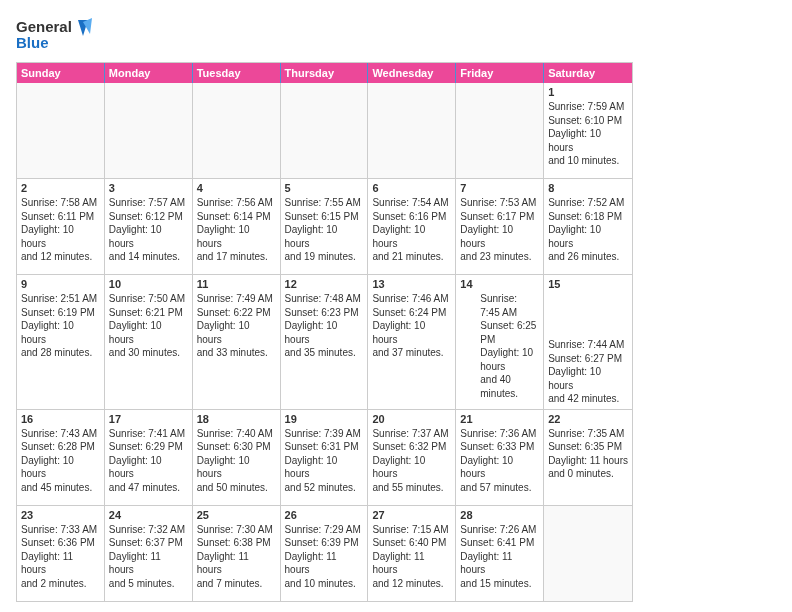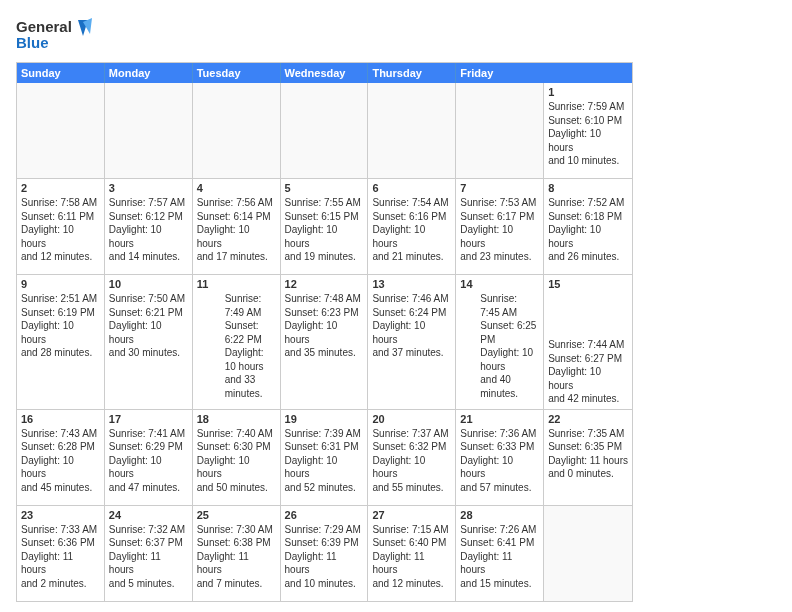--- a/index.html
+++ b/index.html
@@ -44,21 +44,21 @@
     }
     .calendar {
       flex: 1;
       display: flex;
       flex-direction: column;
       border: 1px solid #ccc;
     }
     .cal-header {
       display: grid;
       grid-template-columns: repeat(7, 1fr);
-      background: #3b82f6;
+      background: #ec4899;
     }
     .cal-header-cell {
       color: #fff;
       font-size: 11px;
       font-weight: bold;
       padding: 4px 4px;
       text-align: left;
       border-right: 1px solid #4a8fd4;
     }
     .cal-header-cell:last-child { border-right: none; }
@@ -114,23 +114,24 @@
       <div class="month-title"></div>
       <div class="subtitle"></div>
     </div>
   </div>
 
   <div class="calendar">
     <div class="cal-header">
     <div class="cal-header-cell">Sunday</div>
         <div class="cal-header-cell">Monday</div>
         <div class="cal-header-cell">Tuesday</div>
+        <div class="cal-header-cell">Thursday</div>
         <div class="cal-header-cell">Wednesday</div>
-        <div class="cal-header-cell">Thursday</div>
         <div class="cal-header-cell">Friday</div>
+        <div class="cal-header-cell">Saturday</div>
       </div>
     <div class="cal-body">
     <div class="cal-row">
           <div class="cal-cell empty"></div>
           <div class="cal-cell empty"></div>
           <div class="cal-cell empty"></div>
           <div class="cal-cell empty"></div>
           <div class="cal-cell empty"></div>
           <div class="cal-cell empty"></div>
           <div class="cal-cell">
@@ -202,21 +203,21 @@
           </div>
           <div class="cal-cell">
             <div class="day-num">10</div>
             <div class="cell-info" style="white-space: pre-line;">Sunrise: 7:50 AM
 Sunset: 6:21 PM
 Daylight: 10 hours
 and 30 minutes.</div>
           </div>
           <div class="cal-cell">
             <div class="day-num">11</div>
-            <div class="cell-info" style="white-space: pre-line; margin-left: 28px;">Sunrise: 7:49 AM
+            <div class="cell-info" style="white-space: pre-line;">Sunrise: 7:49 AM
 Sunset: 6:22 PM
 Daylight: 10 hours
 and 33 minutes.</div>
           </div>
           <div class="cal-cell">
             <div class="day-num">12</div>
             <div class="cell-info" style="white-space: pre-line;">Sunrise: 7:48 AM
 Sunset: 6:23 PM
 Daylight: 10 hours
 and 35 minutes.</div>

